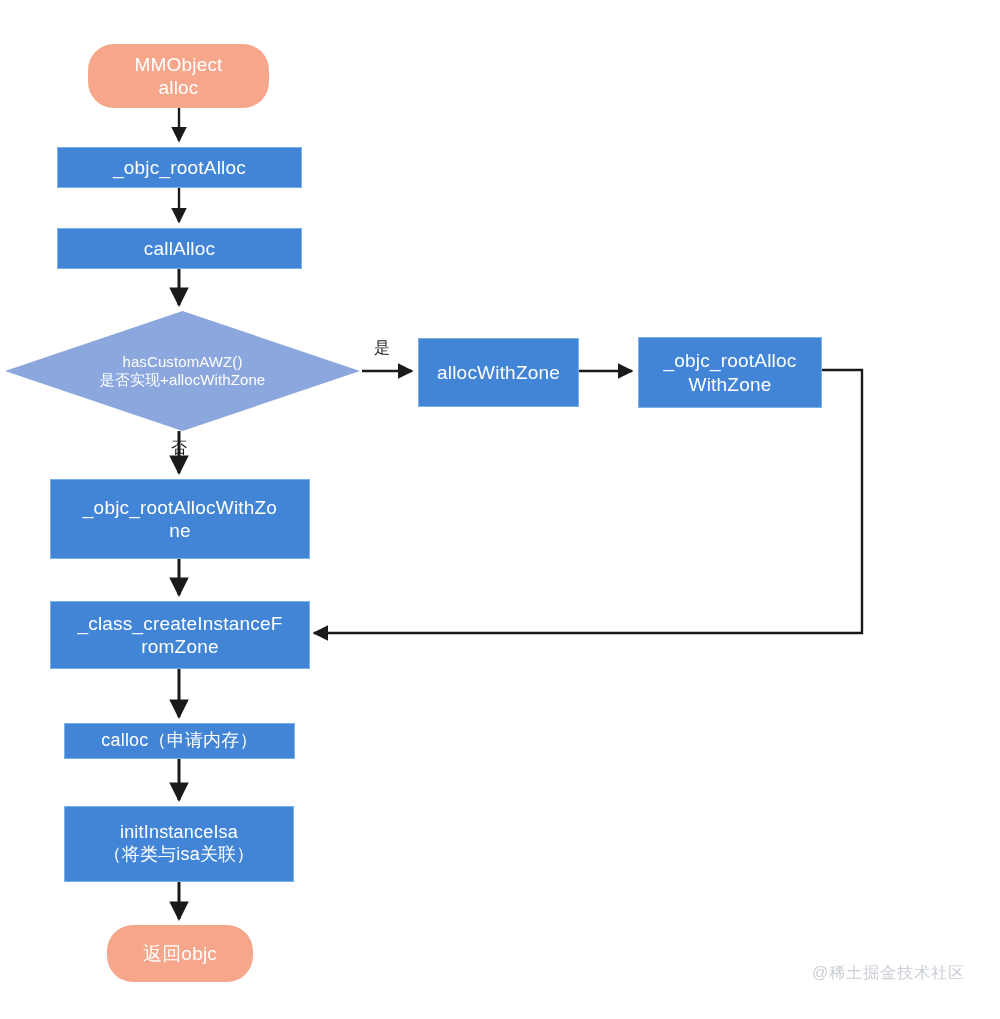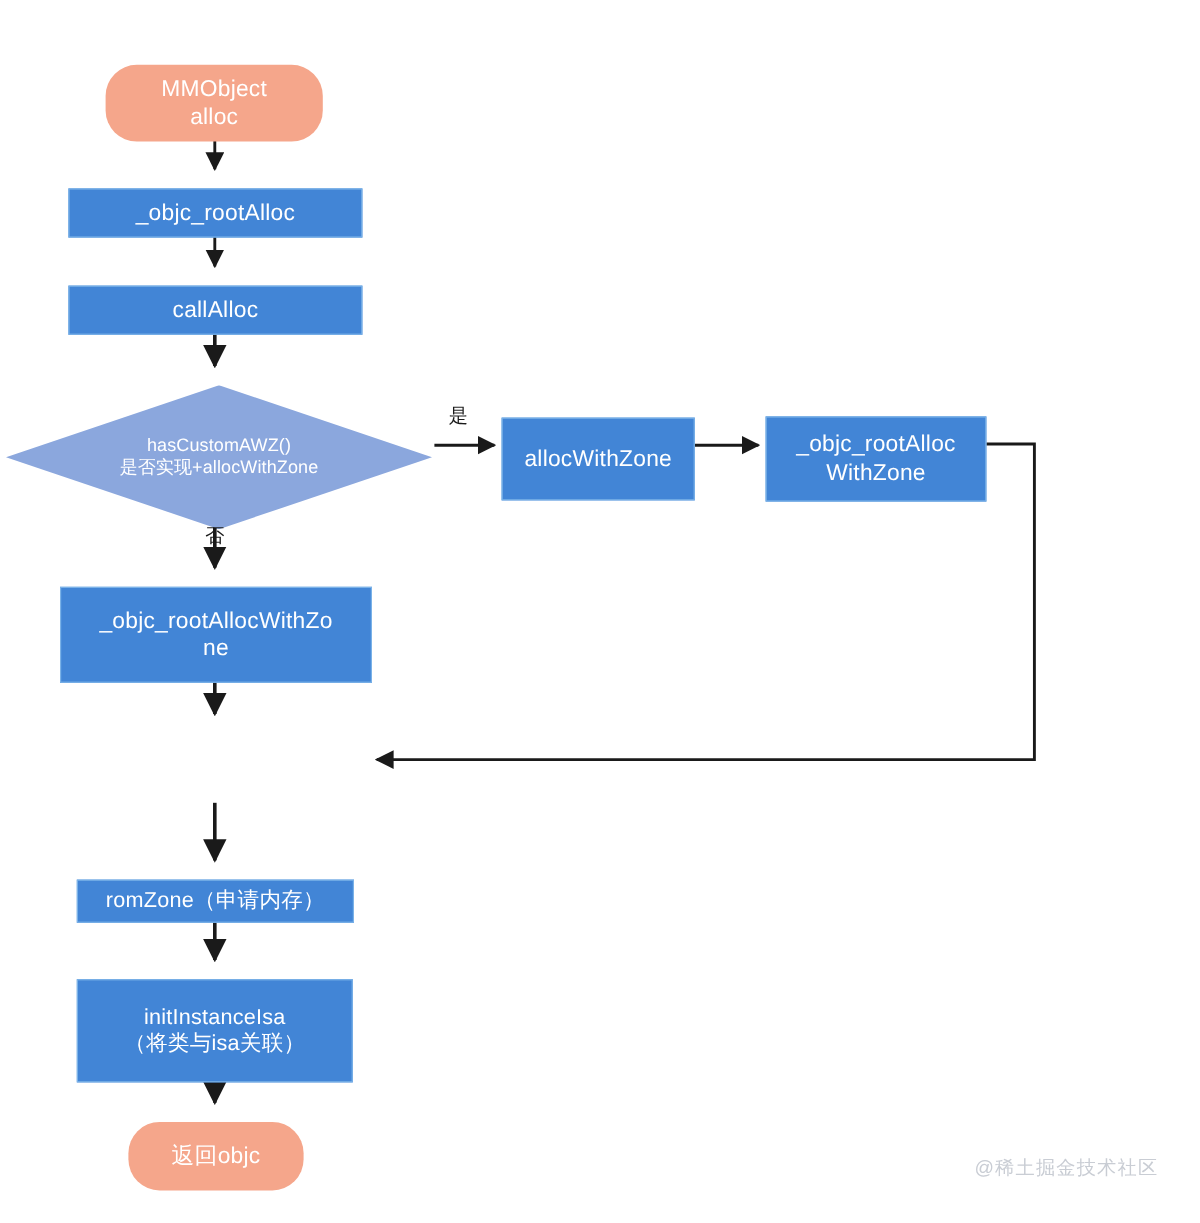--- a/index.html
+++ b/index.html
@@ -29,21 +29,20 @@
     position: absolute;
     box-sizing: border-box;
     display: flex;
     align-items: center;
     justify-content: center;
     text-align: center;
     color: #ffffff;
     line-height: 1.22;
     white-space: pre-line;
     z-index: 2;
-    margin-top: 10px;
   }
   .node-process {
     background: #4285d6;
     border: 1px solid #7ab2e8;
     font-size: 19px;
     letter-spacing: 0.2px;
   }
   .node-terminator {
     background: #f5a68b;
     border-radius: 26px;
@@ -166,26 +165,30 @@
   <div class="node node-process" style="left:638px; top:337px; width:184px; height:71px;">
     <span>_objc_rootAlloc
 WithZone</span>
   </div>
 
   <div class="node node-process" style="left:50px; top:479px; width:260px; height:80px;">
     <span>_objc_rootAllocWithZo
 ne</span>
   </div>
 
+  <div class="node node-process" style="left:50px; top:601px; width:260px; height:68px;">
+    <span>_class_createInstanceF
+romZone</span>
+  </div>
 
   <div class="node node-process" style="left:64px; top:723px; width:231px; height:36px; font-size:18px;">
-    <span>romZone（申请内存）</span>
-  </div>
-
-  <div class="node node-process" style="left:64px; top:806px; width:230px; height:86px; font-size:18px;">
+    <span>calloc（申请内存）</span>
+  </div>
+
+  <div class="node node-process" style="left:64px; top:806px; width:230px; height:76px; font-size:18px;">
     <span>initInstanceIsa
 （将类与isa关联）</span>
   </div>
 
   <div class="node node-terminator" style="left:107px; top:925px; width:146px; height:57px;">
     <span>返回objc</span>
   </div>
 
   <div class="edge-label" style="left:374px; top:340px;">
     <span>是</span>

